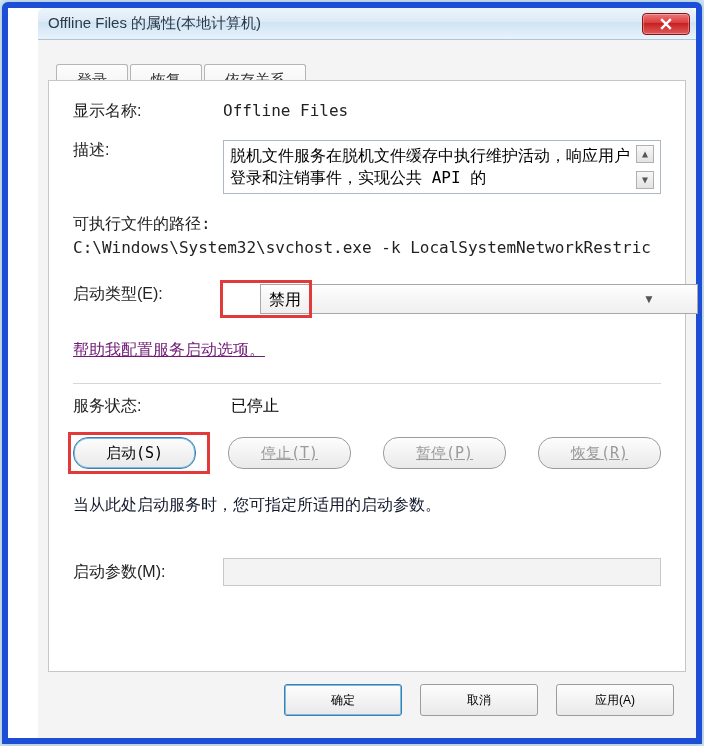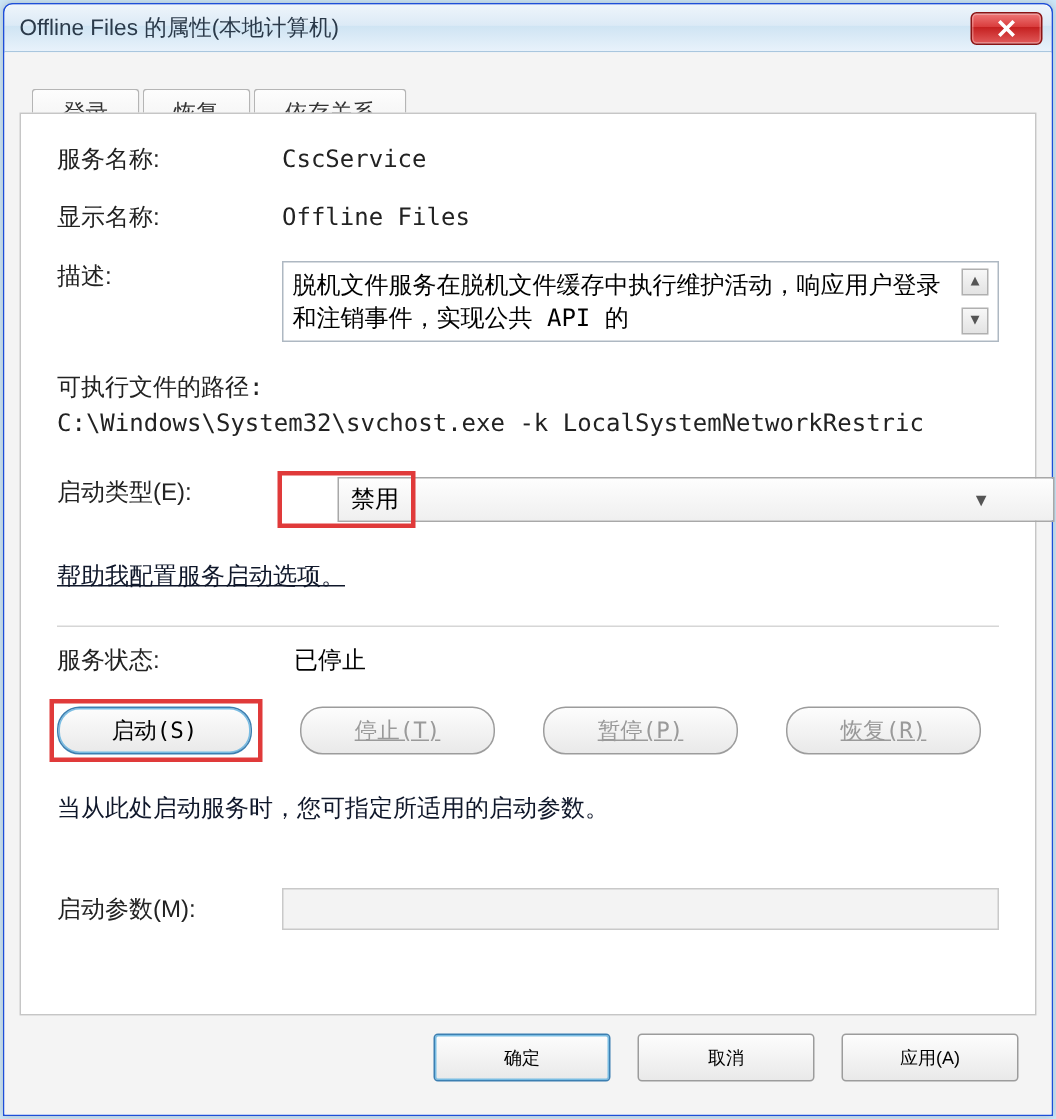--- a/index.html
+++ b/index.html
@@ -10,25 +10,26 @@
     background: #cde6f7;
     width: 704px;
     height: 746px;
     overflow: hidden;
   }
   .window {
     width: 700px;
     height: 742px;
     margin: 2px;
     background: #fff;
-    border: 1px solid #1d4ed8;
+    border: 6px solid #1d4ed8;
     border-radius: 6px 6px 0 0;
     box-shadow: 0 0 6px rgba(0,0,0,.2);
     display: flex;
     flex-direction: column;
+    padding-left: 30px;
   }
   .titlebar {
     height: 32px;
     background: linear-gradient(#eef5fb 0%, #dceaf6 45%, #cfe4f3 46%, #e8f2fb 100%);
     border-bottom: 1px solid #a9c6de;
     display: flex;
     align-items: center;
     padding: 0 6px 0 10px;
     border-radius: 6px 6px 0 0;
   }
@@ -172,21 +173,21 @@
     font-size:12px;
   }
   .red-box {
     position:absolute;
     border: 3px solid #e03a3a;
     pointer-events:none;
   }
   .help-link {
     display:inline-block;
     margin-top: 26px;
-    color: #0f172a;
+    color: #701a75;
     text-decoration: underline;
     font-size: 16px;
     cursor:pointer;
   }
   hr.sep {
     border:none;
     border-top:1px solid #d6d6d6;
     margin: 22px 0 12px 0;
   }
   .status-row {
@@ -275,24 +276,20 @@
 
   <div class="client">
     <div class="tabs-row">
       <div class="tab">登录</div>
       <div class="tab">恢复</div>
       <div class="tab">依存关系</div>
     </div>
 
     <div class="tab-panel">
 
-      <div class="row">
-        <div class="label-col">服务名称:</div>
-        <div class="value-col">CscService</div>
-      </div>
 
       <div class="row">
         <div class="label-col">显示名称:</div>
         <div class="value-col">Offline Files</div>
       </div>
 
       <div class="row" style="align-items:flex-start;">
         <div class="label-col">描述:</div>
         <div class="desc-box">
           <div class="desc-text">脱机文件服务在脱机文件缓存中执行维护活动，响应用户登录和注销事件，实现公共 API 的</div>

